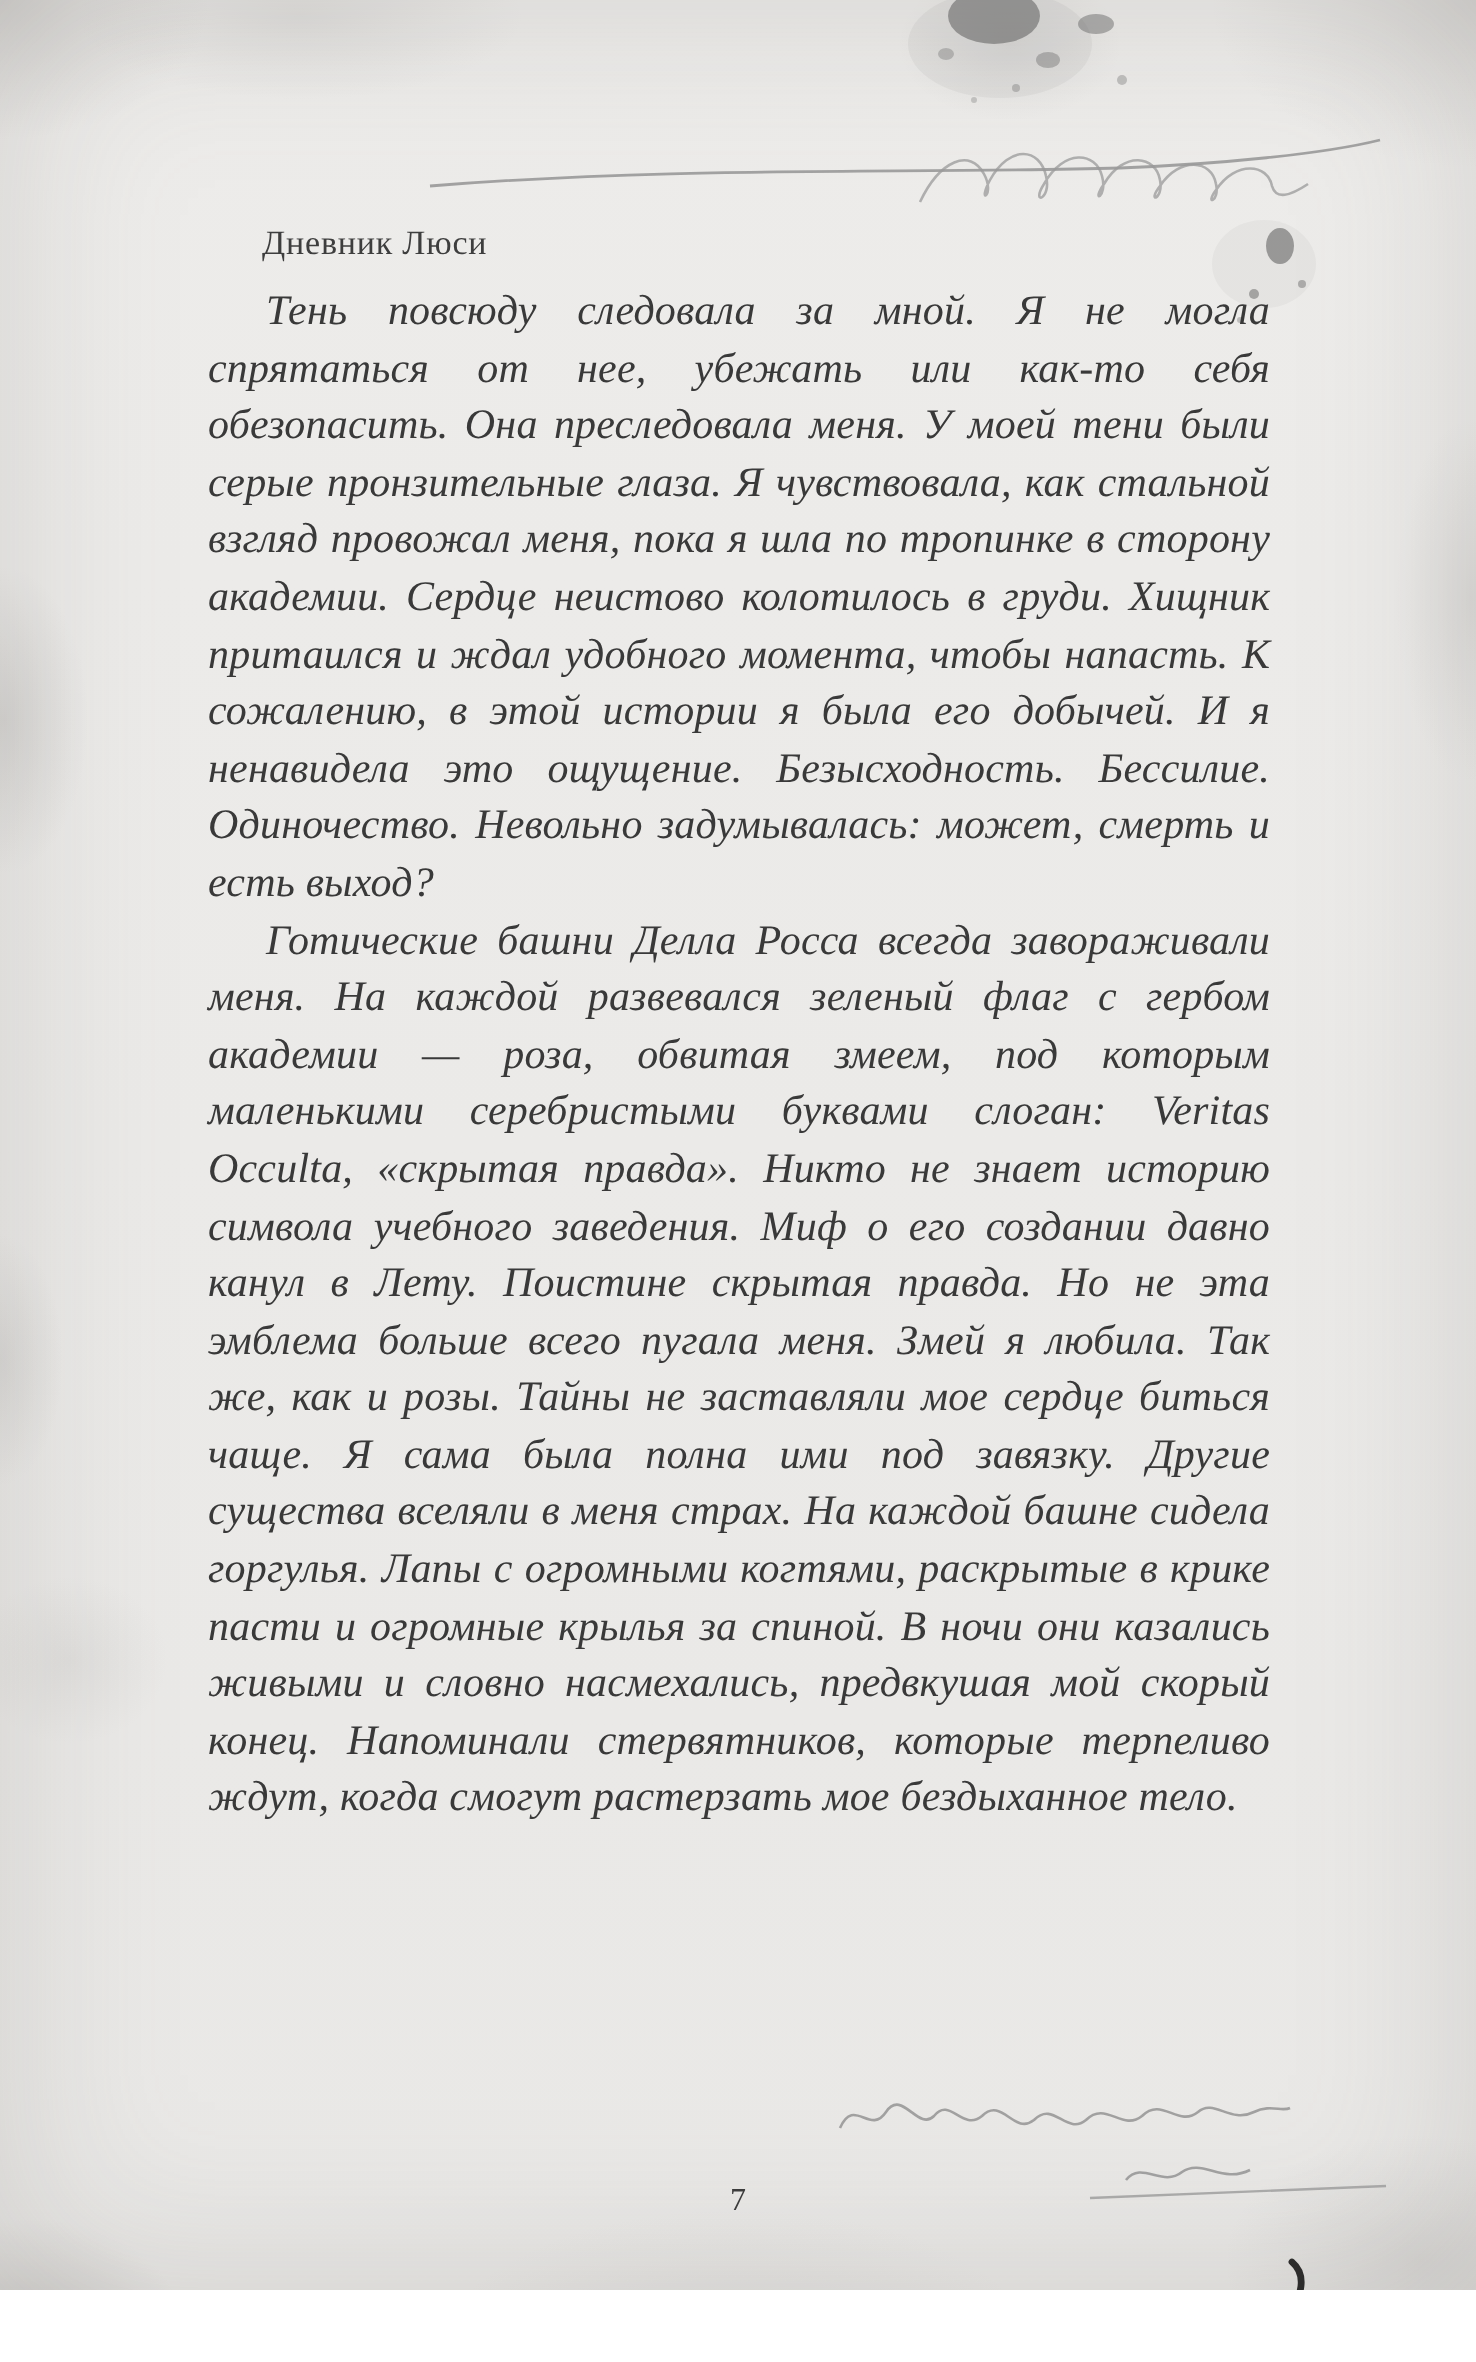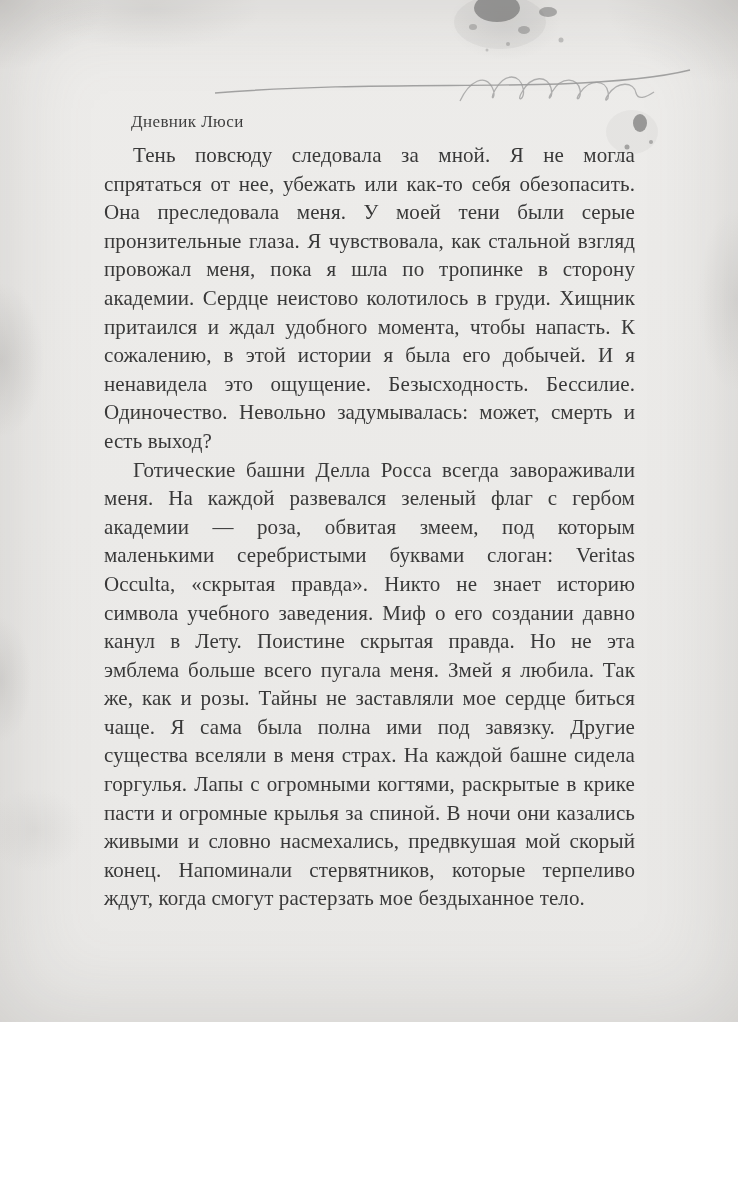--- a/index.html
+++ b/index.html
@@ -2,21 +2,21 @@
 <html lang="ru"><head>
 <meta charset="utf-8">
 <style>
   * { margin: 0; padding: 0; box-sizing: border-box; }
   html, body { width: 738px; }
   body { font-family: "Liberation Serif", serif; }
 
   .page {
     position: relative;
     width: 738px;
-    height: 1022px;
+    height: 1145px;
     overflow: hidden;
     background-color: #ecebe9;
     background-image:
       radial-gradient(ellipse 150px 100px at 0px 0px, rgba(125,122,118,.22), transparent 70%),
       radial-gradient(ellipse 160px 60px at 150px 8px, rgba(135,133,130,.14), transparent 70%),
       radial-gradient(ellipse 190px 120px at 738px 0px, rgba(125,122,118,.18), transparent 70%),
       radial-gradient(ellipse 80px 55px at 505px 22px, rgba(95,95,95,.10), transparent 70%),
       radial-gradient(ellipse 55px 130px at 736px 300px, rgba(140,138,135,.16), transparent 70%),
       radial-gradient(ellipse 60px 110px at 2px 360px, rgba(135,133,130,.22), transparent 70%),
       radial-gradient(ellipse 45px 90px at 0px 680px, rgba(140,138,135,.18), transparent 70%),
@@ -56,20 +56,21 @@
     font-weight: normal;
     font-size: 30px;
     line-height: 36px;
     letter-spacing: .5px;
     color: #333;
   }
 
   .text { margin-top: 9px; }
 
   .text p {
+    font-style: italic;
     font-size: 21px;
     line-height: 28.6px;
     text-align: justify;
     text-indent: 29px;
     letter-spacing: .1px;
     color: #393939;
     hyphens: auto;
     -webkit-hyphens: auto;
   }
 

